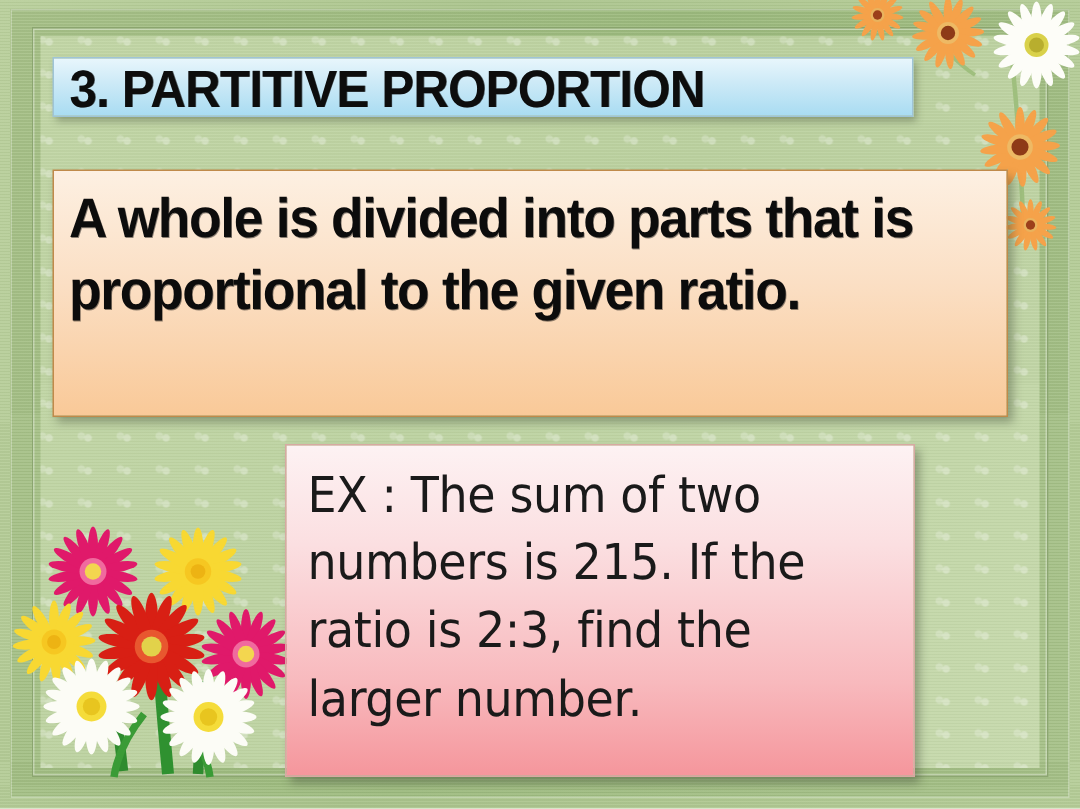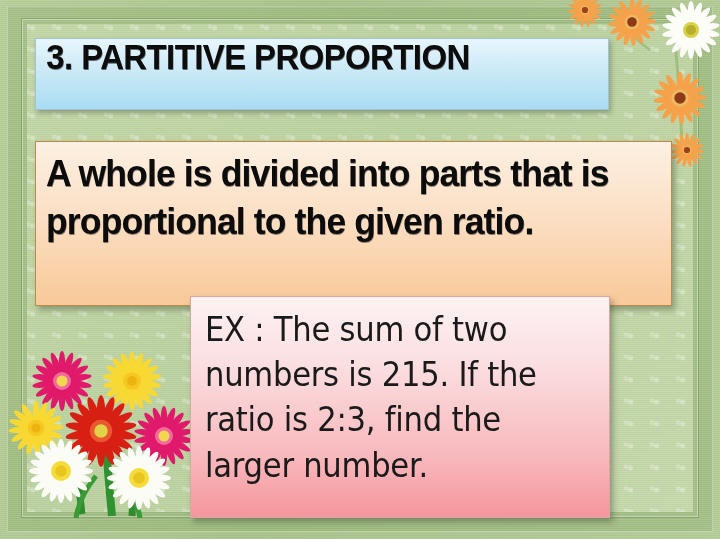--- a/index.html
+++ b/index.html
@@ -56,26 +56,26 @@
   
   .box {
     position: absolute;
     box-sizing: border-box;
   }
 
   #title-box {
     left: 35px;
     top: 38px;
     width: 574px;
-    height: 72px;
+    height: 40px;
     border: 1px solid #9fc4d6;
     background: linear-gradient(180deg, #e8f6fc 0%, #cdeaf7 42%, #a9dcf2 100%);
     box-shadow: 2px 3px 5px rgba(60,70,50,.38);
     display: flex;
-    align-items: flex-start;
+    align-items: flex-end;
   }
   #title-text {
     font-family: "Liberation Sans", sans-serif;
     font-weight: bold;
     font-size: 35px;
     line-height: 1;
     letter-spacing: -0.6px;
     color: #0d0d0d;
     padding-left: 11px;
     transform: scaleX(0.94);
@@ -86,21 +86,20 @@
 
   #definition-box {
     left: 35px;
     top: 113px;
     width: 637px;
     height: 165px;
     border: 1px solid #c08a4a;
     background: linear-gradient(180deg, #fdf0e2 0%, #fbdfc4 46%, #f9c998 100%);
     box-shadow: 3px 4px 6px rgba(60,70,50,.40);
     padding: 8px 12px 6px 10px;
-    margin-top: 28px;
   }
   #definition-text {
     font-family: "Liberation Sans", sans-serif;
     font-weight: bold;
     font-size: 37px;
     line-height: 1.30;
     letter-spacing: -0.9px;
     color: #0c0c0c;
     transform: scaleX(0.96);
     transform-origin: left top;

